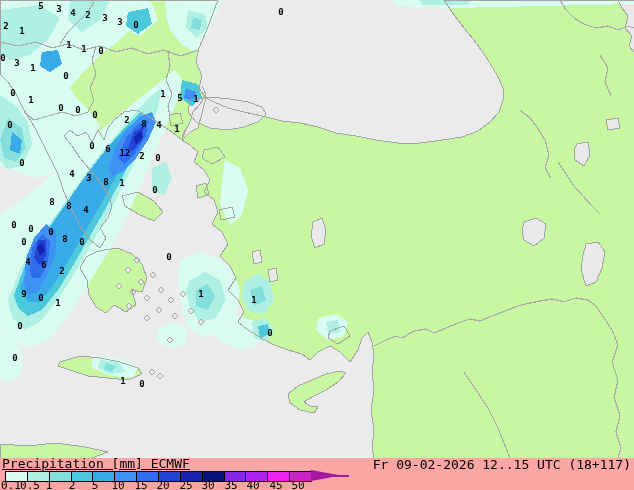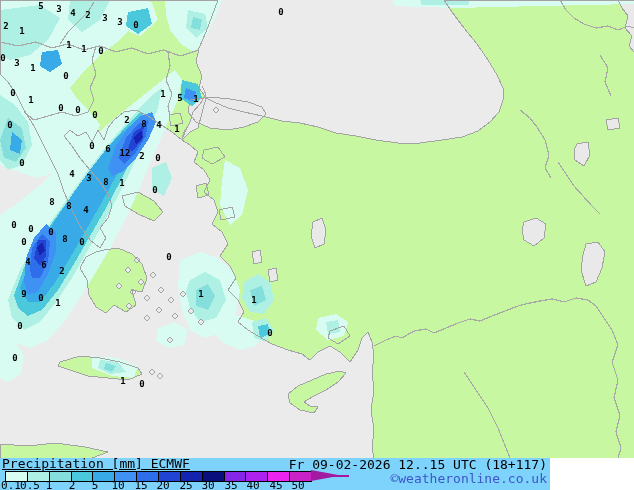--- a/index.html
+++ b/index.html
@@ -1,20 +1,20 @@
 <!DOCTYPE html>
 <html><head>
 <meta charset="utf-8">
 <style>
   html,body{margin:0;padding:0;background:#fff;}
   #app{position:relative;width:634px;height:490px;overflow:hidden;background:#fff;
        font-family:"DejaVu Sans Mono","Liberation Mono",monospace;}
   #map-svg{position:absolute;left:0;top:0;shape-rendering:crispEdges;}
   #map-svg text{shape-rendering:auto;}
-  #legend{position:absolute;left:0;top:458px;width:550px;height:32px;background:#7dd3fc;text-align:right;}
+  #legend{position:absolute;left:0;top:458px;width:634px;height:32px;background:#fca5a5;text-align:right;}
   #legend-title{position:absolute;left:2px;top:-2px;font-size:13px;color:#000;
                 text-decoration:underline;white-space:pre;}
   #colorbar{position:absolute;left:5px;top:13px;width:305px;height:9px;
             border:1px solid #000;display:flex;}
   .cbar-cell{flex:1;border-right:1px solid #000;}
   .cbar-cell:last-child{border-right:none;}
   #cbar-arrow{position:absolute;left:311px;top:12px;}
   .tick{position:absolute;top:21px;transform:translateX(-50%);font-size:11px;color:#000;white-space:pre;}
   #footer-date{position:absolute;right:3px;top:-1px;font-size:13px;color:#000;white-space:pre;}
   #footer-copy{position:absolute;right:3px;top:13px;font-size:13px;color:#3c55c8;white-space:pre;cursor:pointer;}
@@ -243,15 +243,14 @@
         <span class="tick" style="left: 141px;">15</span>
         <span class="tick" style="left: 163px;">20</span>
         <span class="tick" style="left: 186px;">25</span>
         <span class="tick" style="left: 208px;">30</span>
         <span class="tick" style="left: 231px;">35</span>
         <span class="tick" style="left: 253px;">40</span>
         <span class="tick" style="left: 276px;">45</span>
         <span class="tick" style="left: 298px;">50</span>
       </div>
     <span id="footer-date">Fr 09-02-2026 12..15 UTC (18+117)</span>
-    <span id="footer-copy">©weatheronline.co.uk</span>
   </div>
 </div>
 
 </body></html>

